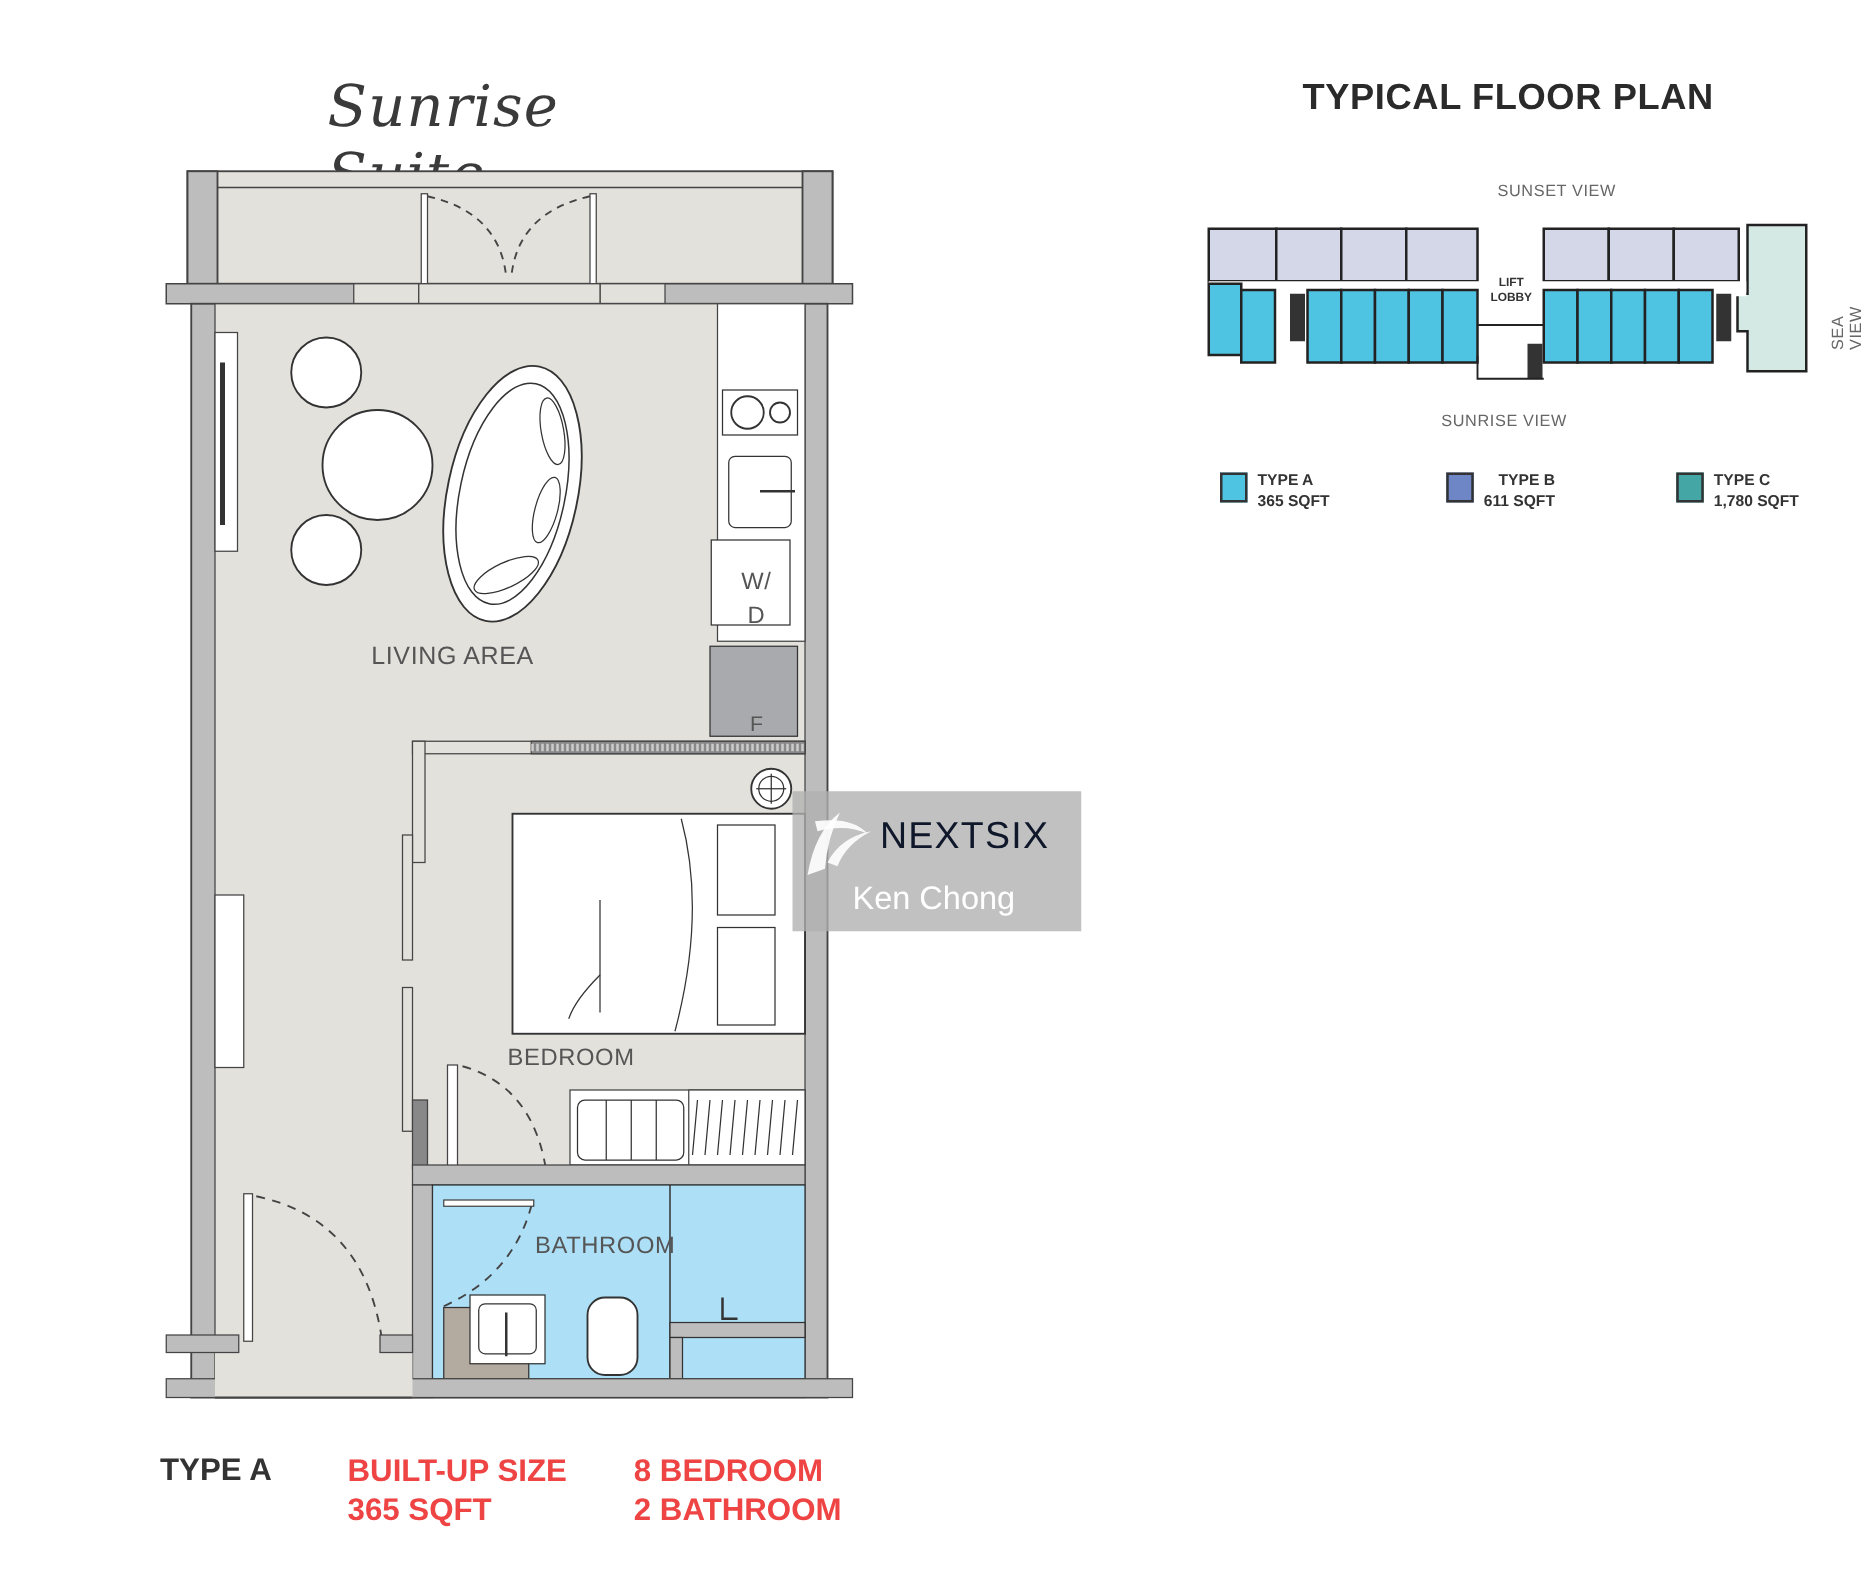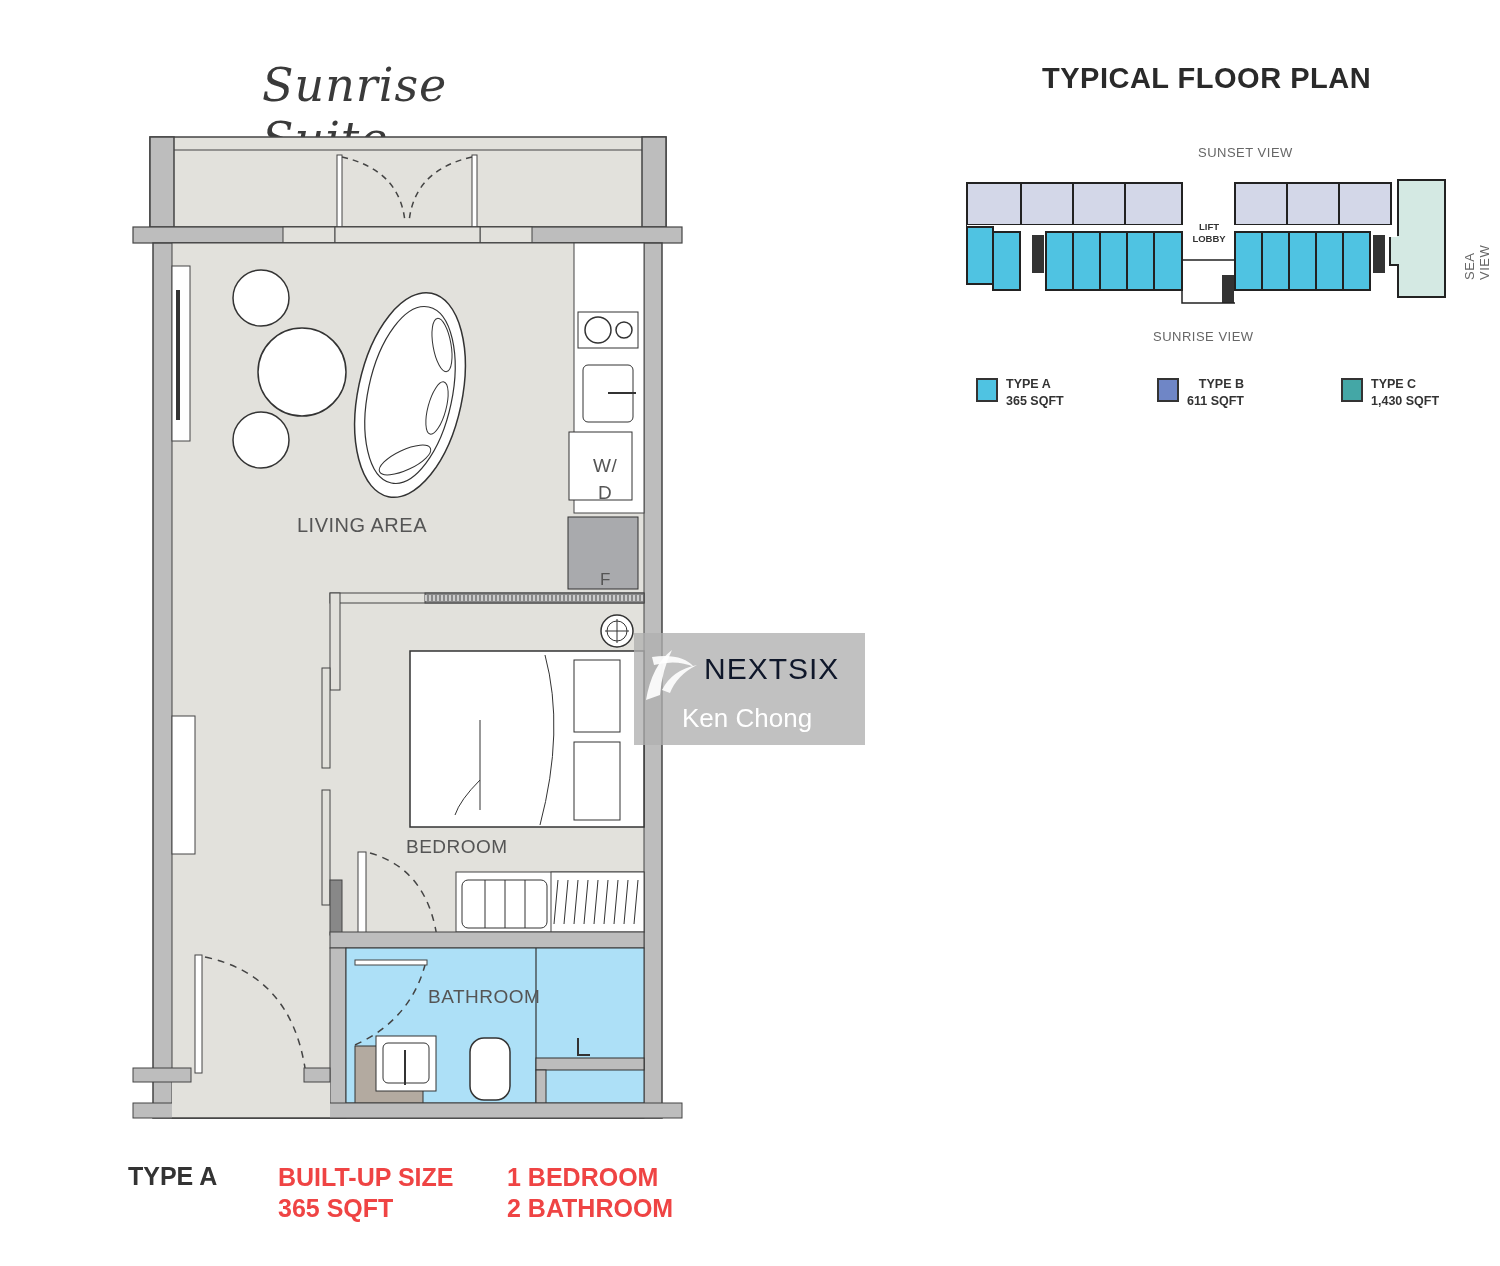--- a/index.html
+++ b/index.html
@@ -130,21 +130,21 @@
 <div class="abs room-label" style="left:297px; top:514px;">LIVING AREA</div>
 <div class="abs room-label" style="left:406px; top:836px; font-size:19px;">BEDROOM</div>
 <div class="abs room-label" style="left:428px; top:986px; font-size:19px;">BATHROOM</div>
 <div class="abs room-label" style="left:593px; top:455px; font-size:19px;">W/</div>
 <div class="abs room-label" style="left:598px; top:482px; font-size:19px;">D</div>
 <div class="abs room-label" style="left:600px; top:570px; font-size:17px;">F</div>
 
 <div class="abs spec" style="left:128px; top:1161px;">TYPE A</div>
 <div class="abs spec spec-light" style="left:278px; top:1162px;">BUILT-UP SIZE</div>
 <div class="abs spec spec-light" style="left:278px; top:1193px;">365 SQFT</div>
-<div class="abs spec spec-light" style="left:507px; top:1162px;">1 BEDROOM</div>
+<div class="abs spec spec-light" style="left:507px; top:1162px;">8 BEDROOM</div>
 <div class="abs spec spec-light" style="left:507px; top:1193px;">2 BATHROOM</div>
 
 <div class="abs watermark"></div>
 <svg class="abs" style="left:642px; top:645px;" width="60" height="58">
   <path d="M4 55 Q10 20 30 5 Q20 25 18 50 Z" fill="#fff" opacity="0.9"></path>
   <path d="M20 45 Q30 25 55 20 Q35 30 28 48 Z" fill="#fff" opacity="0.9"></path>
   <path d="M10 12 Q40 8 52 22 Q35 14 12 20 Z" fill="#fff" opacity="0.9"></path>
 </svg>
 <div class="abs wm-brand">NEXTSIX</div>
 <div class="abs wm-name">Ken Chong</div>
@@ -207,15 +207,15 @@
   <div class="legend-swatch" style="background:#6f86c6;"></div>
   <div class="legend-text">
     <div>TYPE B</div>
     <div>611 SQFT</div>
   </div>
 </div>
 <div class="abs legend-item" style="left:1341px; top:376px;">
   <div class="legend-swatch" style="background:#44a7a6;"></div>
   <div class="legend-text">
     <div>TYPE C</div>
-    <div>1,430 SQFT</div>
+    <div>1,780 SQFT</div>
   </div>
 </div>
 
 </body></html>

